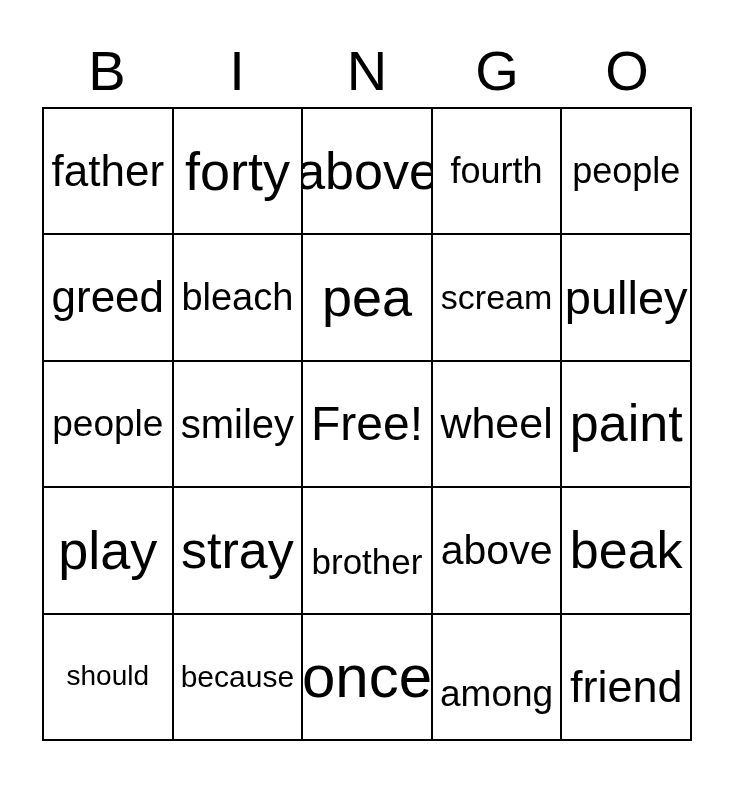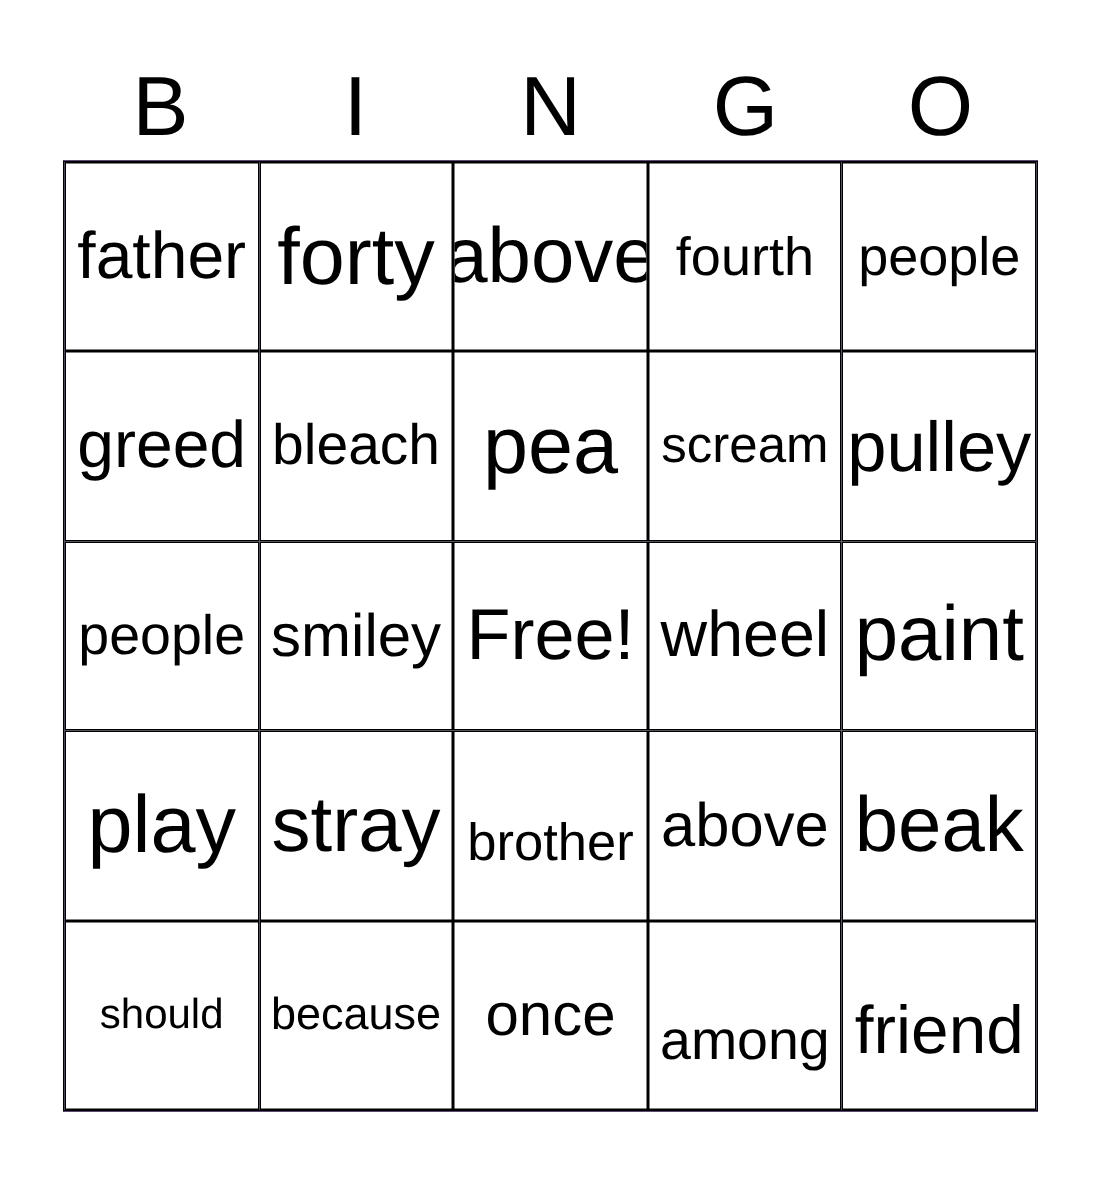--- a/index.html
+++ b/index.html
@@ -127,21 +127,21 @@
       <span class="cell-text" style="font-size: 52px; text-align: center;">beak</span>
     </div>
 
   <div class="cell">
       <span class="cell-text" style="font-size: 28px;">should</span>
     </div>
   <div class="cell">
       <span class="cell-text" style="font-size: 30px;">because</span>
     </div>
   <div class="cell">
-      <span class="cell-text" style="font-size: 40px; text-align: center;">once</span>
+      <span class="cell-text" style="font-size: 60px; text-align: center;">once</span>
     </div>
   <div class="cell">
       <span class="cell-text" style="font-size: 37px; margin-top: 36px;">among</span>
     </div>
   <div class="cell">
       <span class="cell-text" style="font-size: 45px; margin-top: 20px;">friend</span>
     </div>
 </div>
 
 </body></html>

